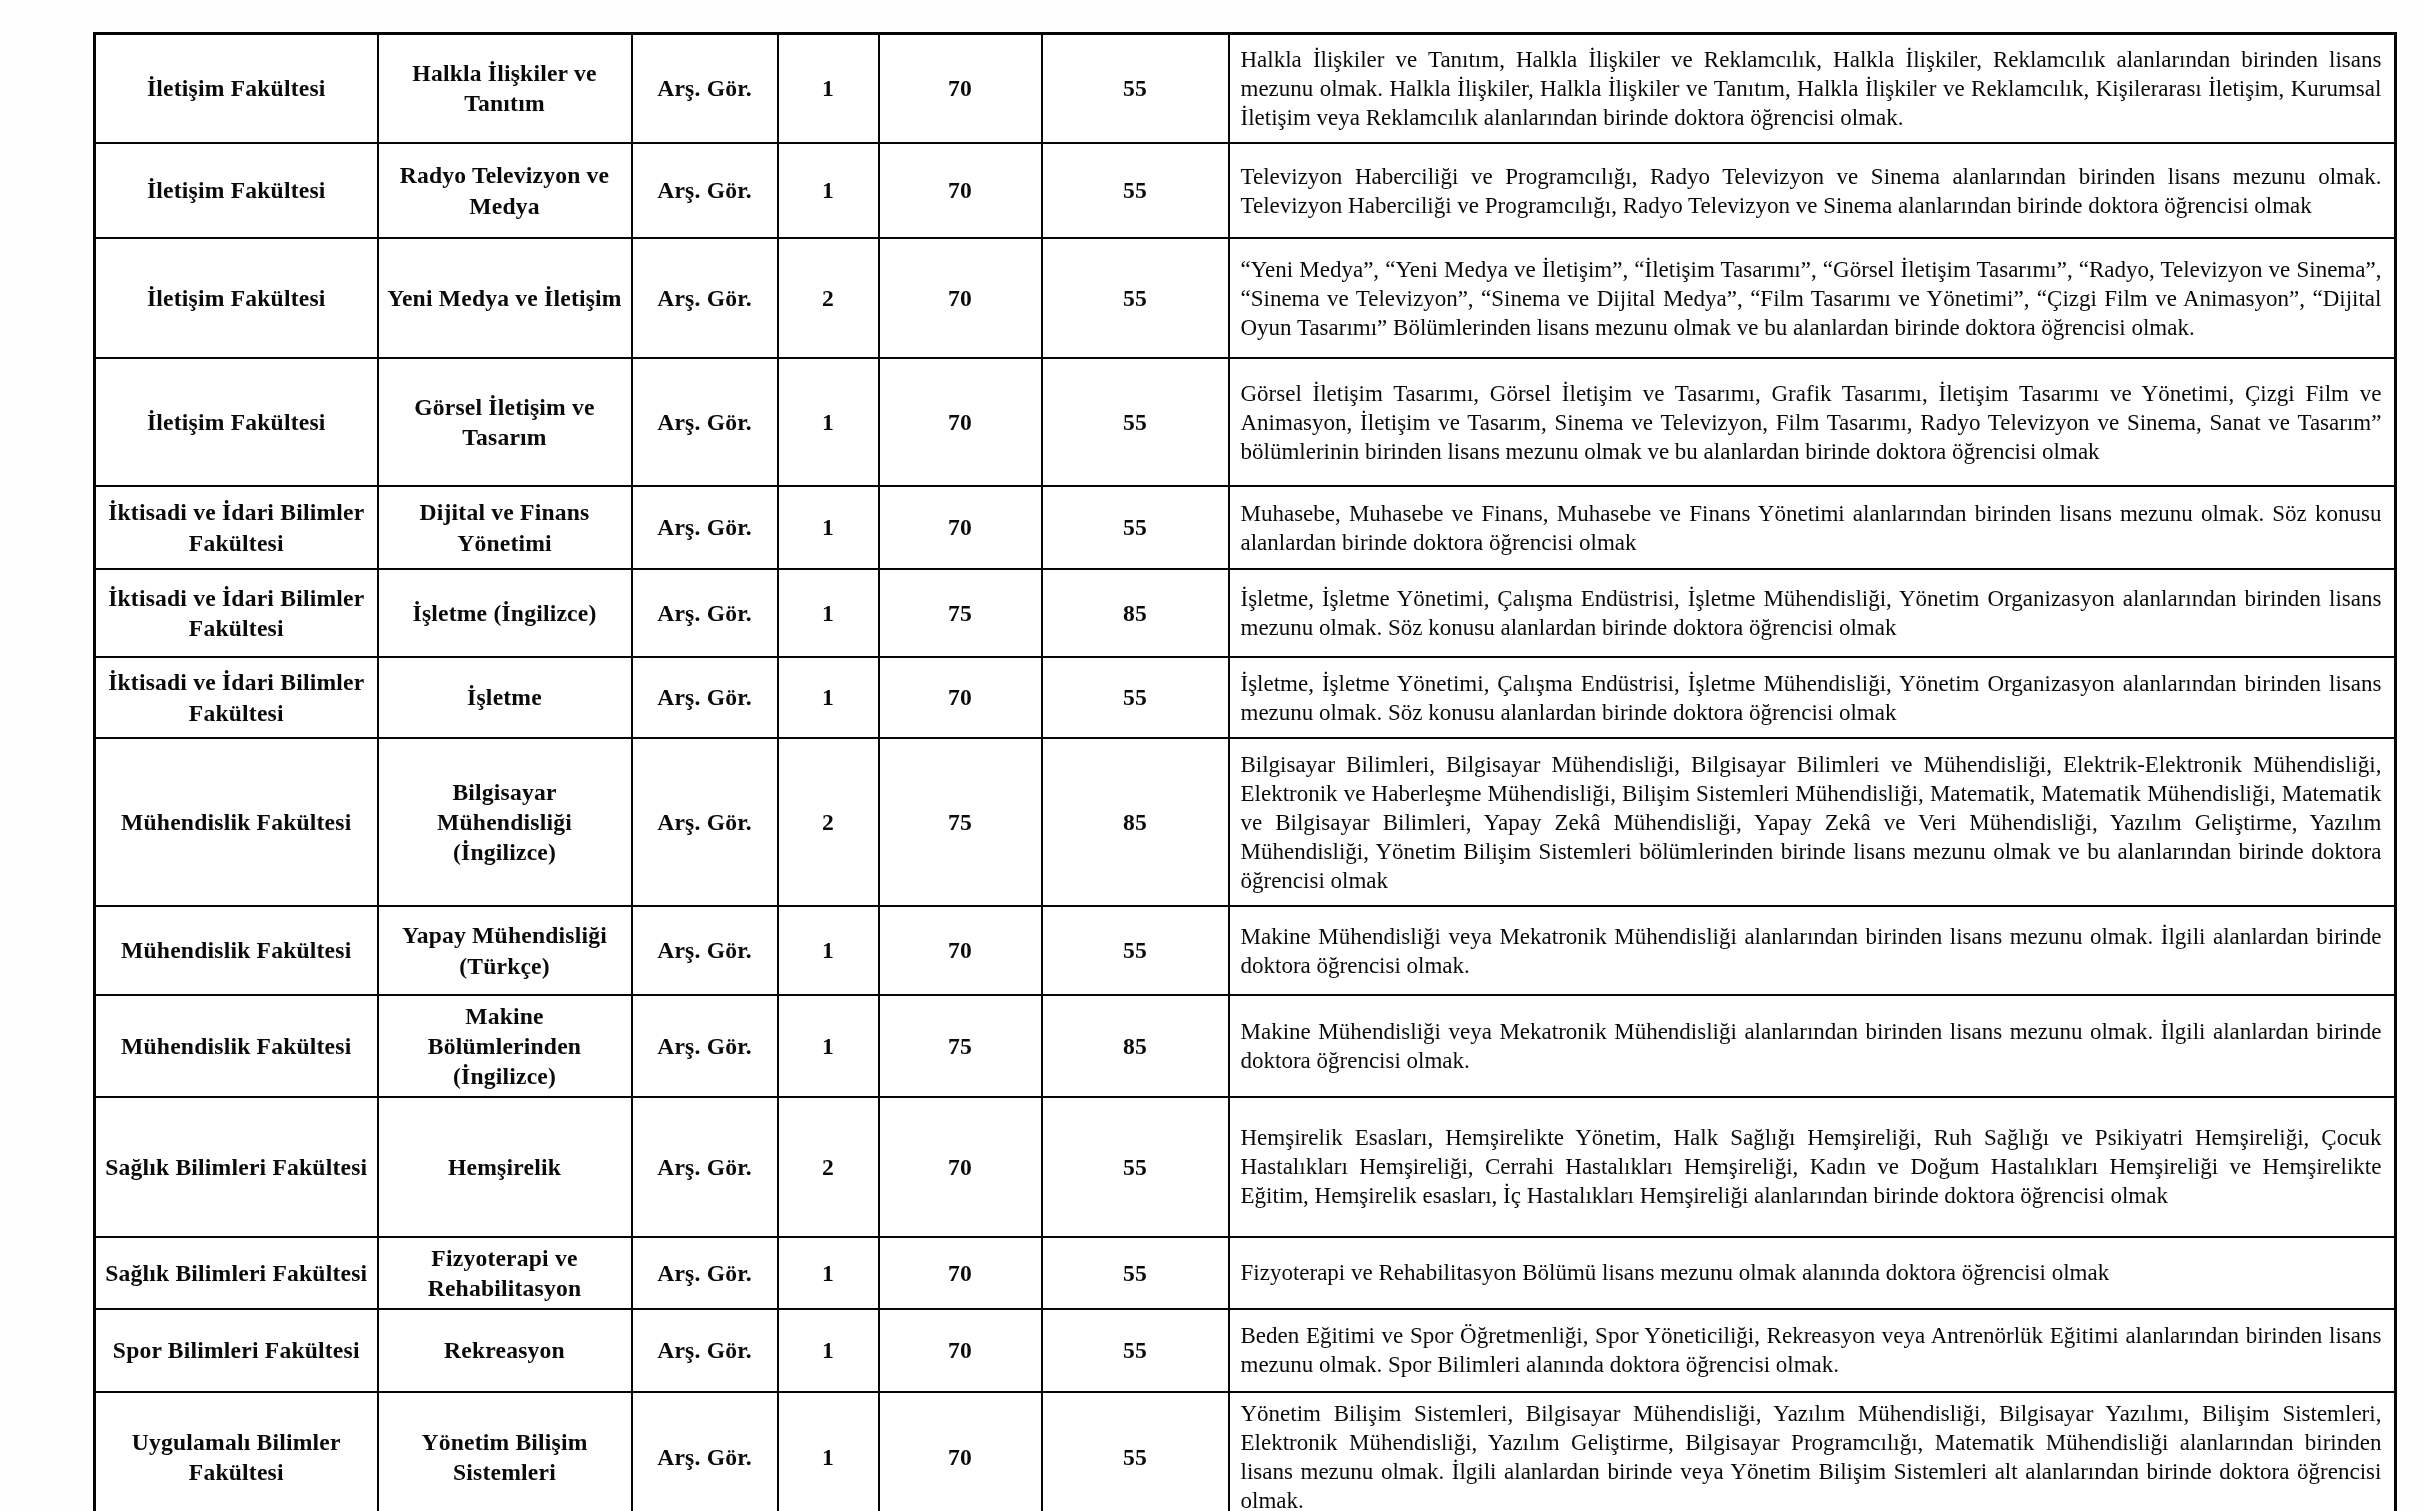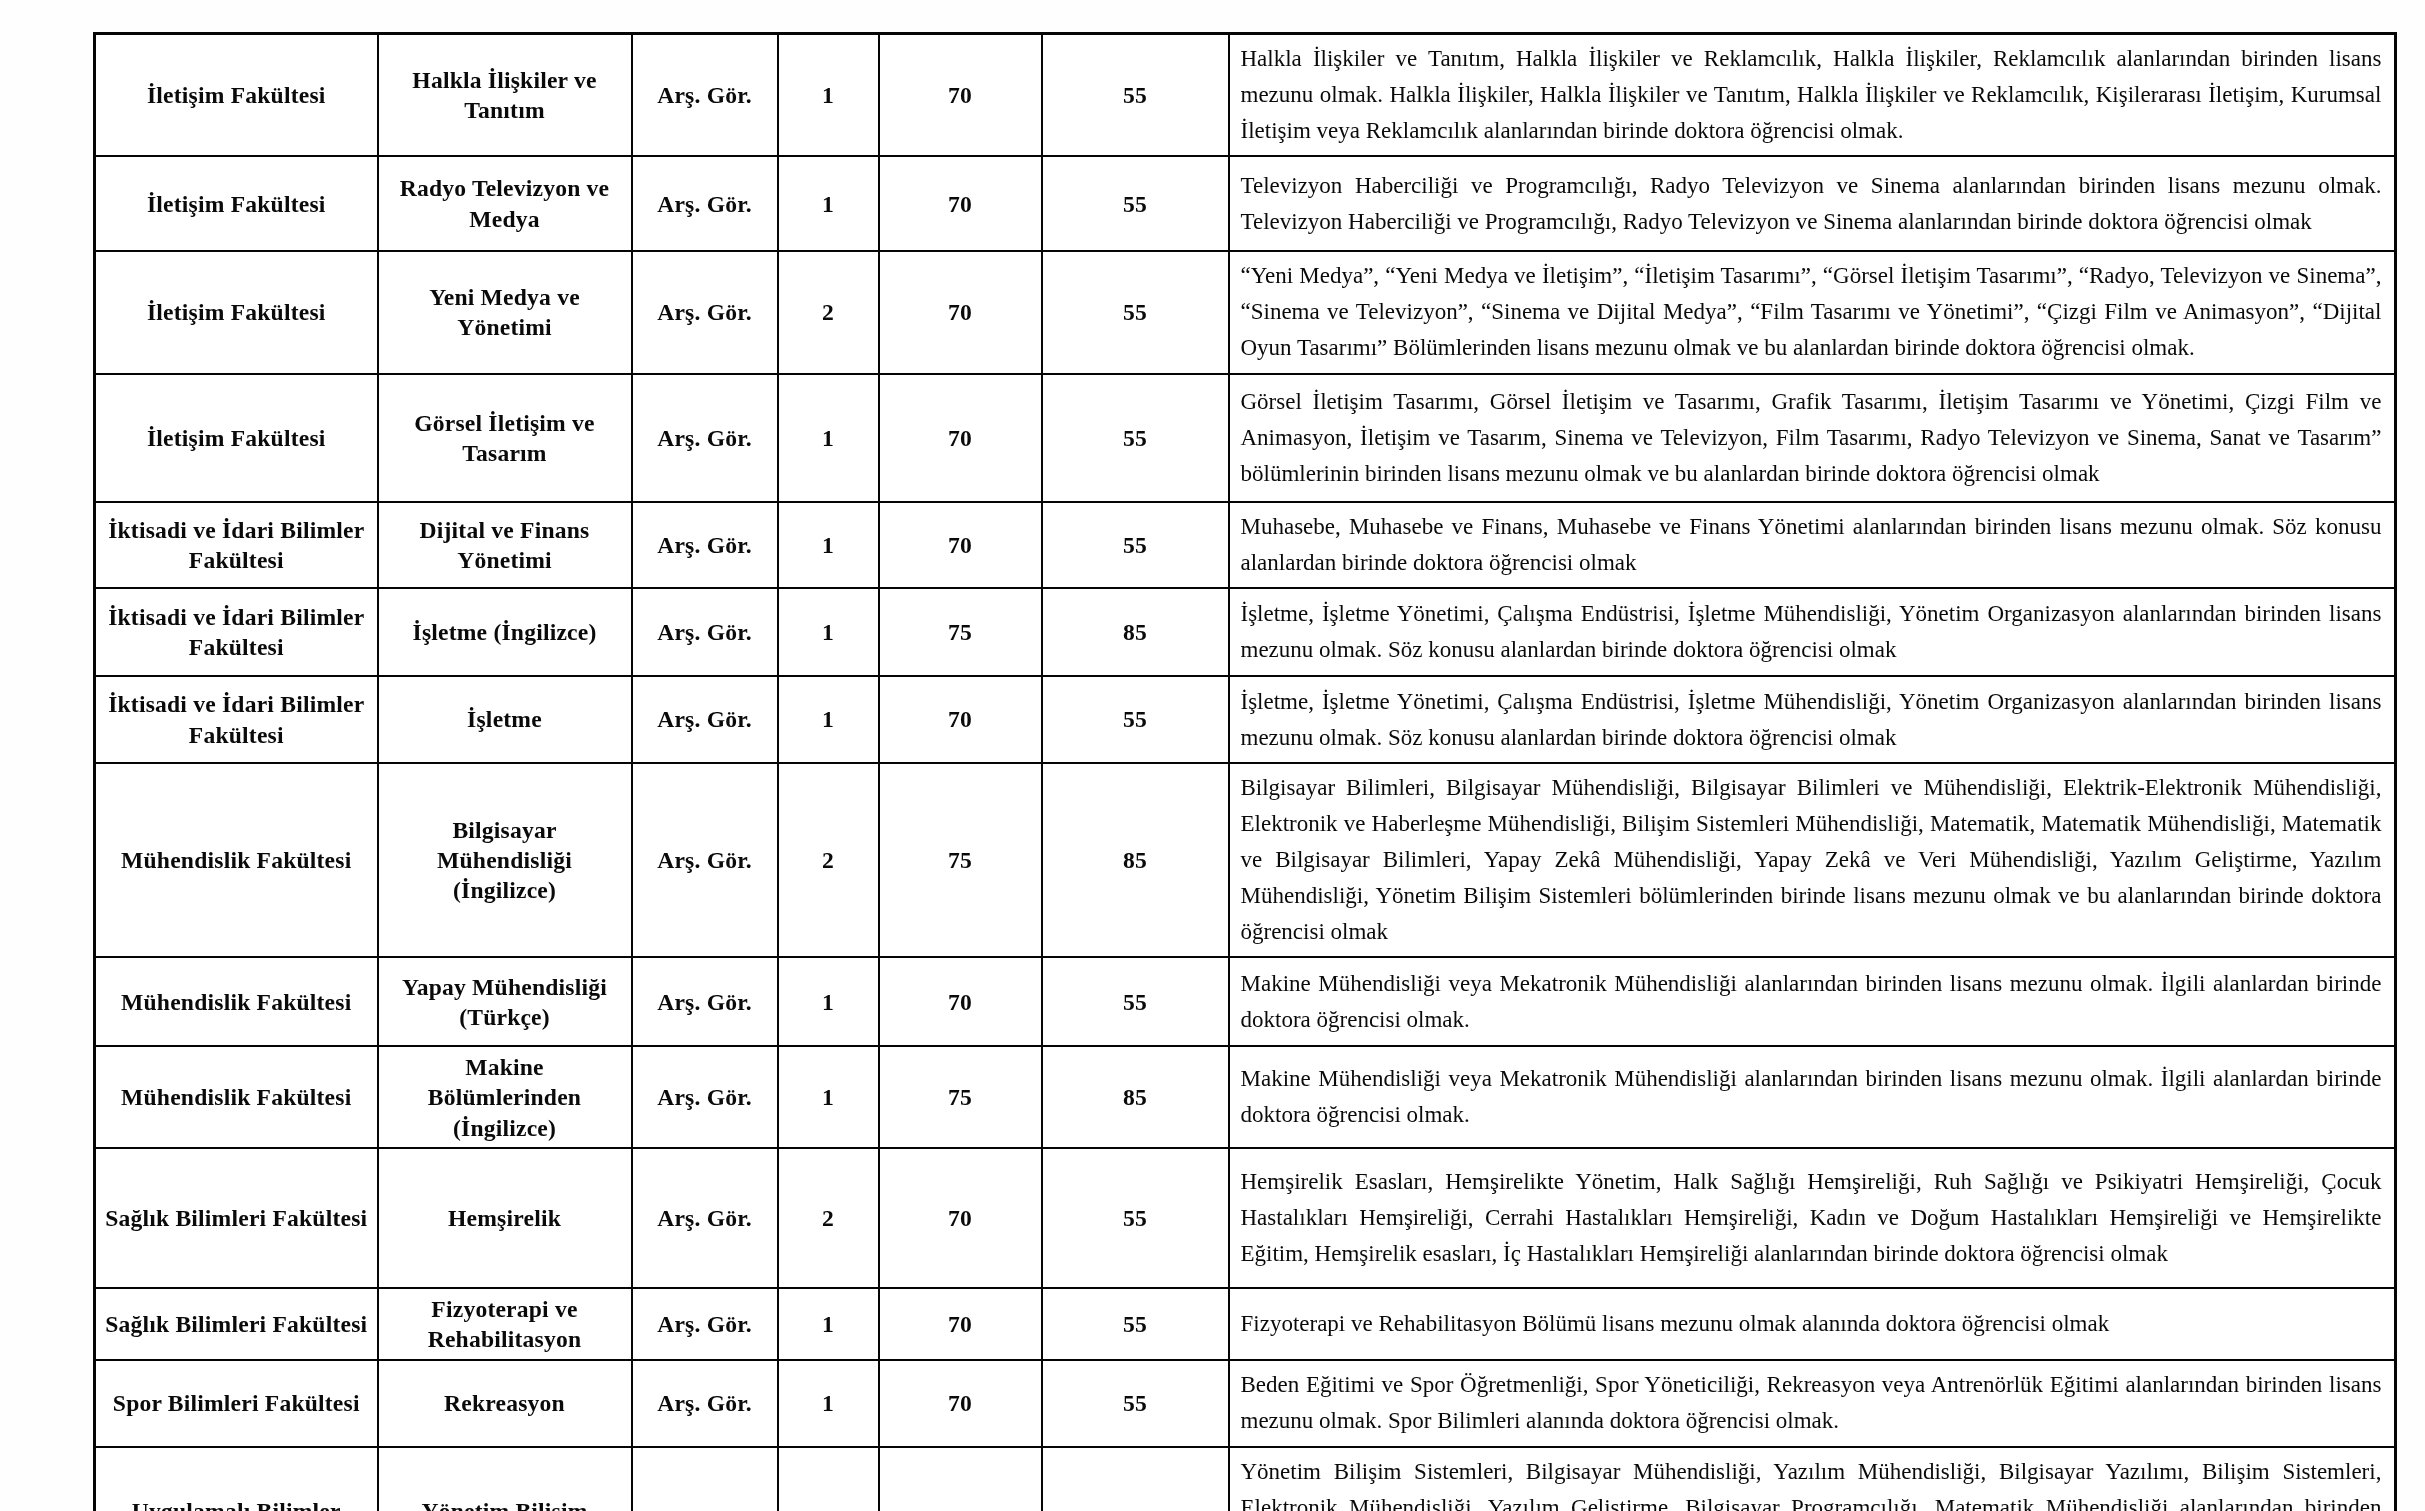--- a/index.html
+++ b/index.html
@@ -36,21 +36,21 @@
     text-align:center;
     font-weight:bold;
     font-size:23.6px;
     line-height:1.28;
     letter-spacing:0.2px;
   }
   td.desc{
     text-align:justify;
     font-weight:normal;
     font-size:23px;
-    line-height:36px;
+    line-height:29px;
     padding:6.3px 12.6px 6.3px 11px;
   }
   
   tbody tr:nth-child(1){height:110px}
   tbody tr:nth-child(2){height:95px}
   tbody tr:nth-child(3){height:120px}
   tbody tr:nth-child(4){height:128px}
   tbody tr:nth-child(5){height:83px}
   tbody tr:nth-child(6){height:88px}
   tbody tr:nth-child(7){height:81px}
@@ -92,21 +92,21 @@
     <td class="c">Radyo Televizyon ve Medya</td>
     <td class="c">Arş. Gör.</td>
     <td class="c">1</td>
     <td class="c">70</td>
     <td class="c">55</td>
     <td class="desc">Televizyon Haberciliği ve Programcılığı, Radyo Televizyon ve Sinema alanlarından birinden lisans mezunu olmak. Televizyon Haberciliği ve Programcılığı, Radyo Televizyon ve Sinema alanlarından birinde doktora öğrencisi olmak</td>
   </tr>
 
   <tr>
     <td class="c">İletişim Fakültesi</td>
-    <td class="c">Yeni Medya ve Yönetimi</td>
+    <td class="c">Yeni Medya ve İletişim</td>
     <td class="c">Arş. Gör.</td>
     <td class="c">2</td>
     <td class="c">70</td>
     <td class="c">55</td>
     <td class="desc">“Yeni Medya”, “Yeni Medya ve İletişim”, “İletişim Tasarımı”, “Görsel İletişim Tasarımı”, “Radyo, Televizyon ve Sinema”, “Sinema ve Televizyon”, “Sinema ve Dijital Medya”, “Film Tasarımı ve Yönetimi”, “Çizgi Film ve Animasyon”, “Dijital Oyun Tasarımı” Bölümlerinden lisans mezunu olmak ve bu alanlardan birinde doktora öğrencisi olmak.</td>
   </tr>
 
   <tr>
     <td class="c">İletişim Fakültesi</td>
     <td class="c">Görsel İletişim ve Tasarım</td>

